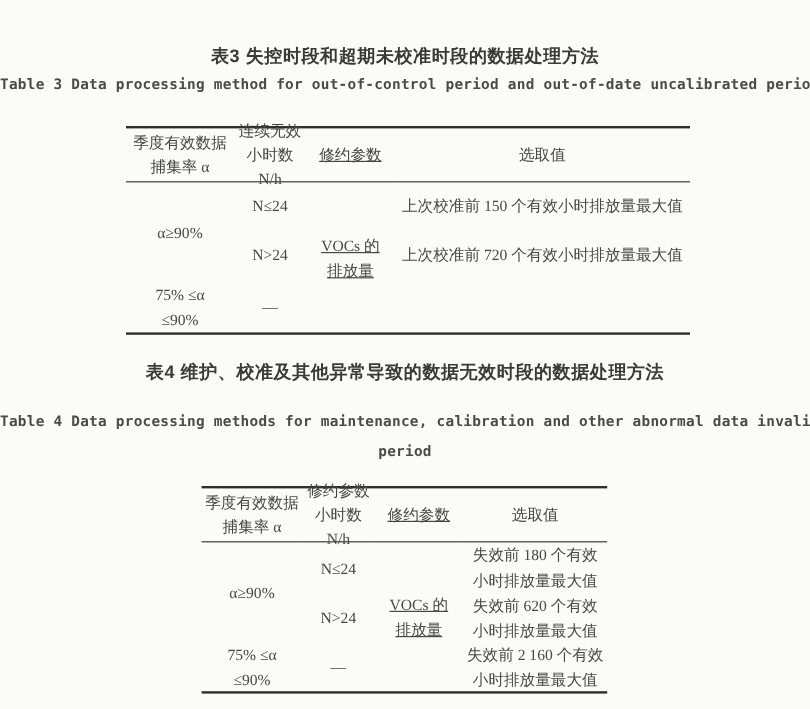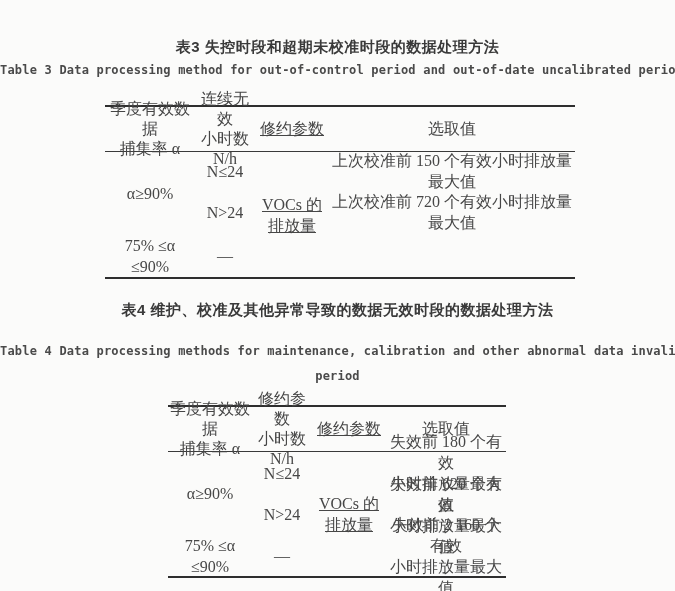--- a/index.html
+++ b/index.html
@@ -43,21 +43,21 @@
   .caption-t3 { top: 63px; }
   .title-t4 { top: 301px; }
   .caption-t4a { top: 344px; }
   .caption-t4b { top: 369px; }
 
   .tbl {
     position: absolute;
     display: grid;
     border-top: 2px solid #2e2e2e;
     border-bottom: 2px solid #2e2e2e;
-    font-size: 16px;
+    font-size: 13px;
     color: #474747;
   }
   .tbl3 {
     left: 105px;
     top: 105px;
     width: 470px;
     grid-template-columns: 90px 60px 74px 1fr;
     grid-template-rows: 45px 38px 44px 43px;
   }
   .tbl4 {

